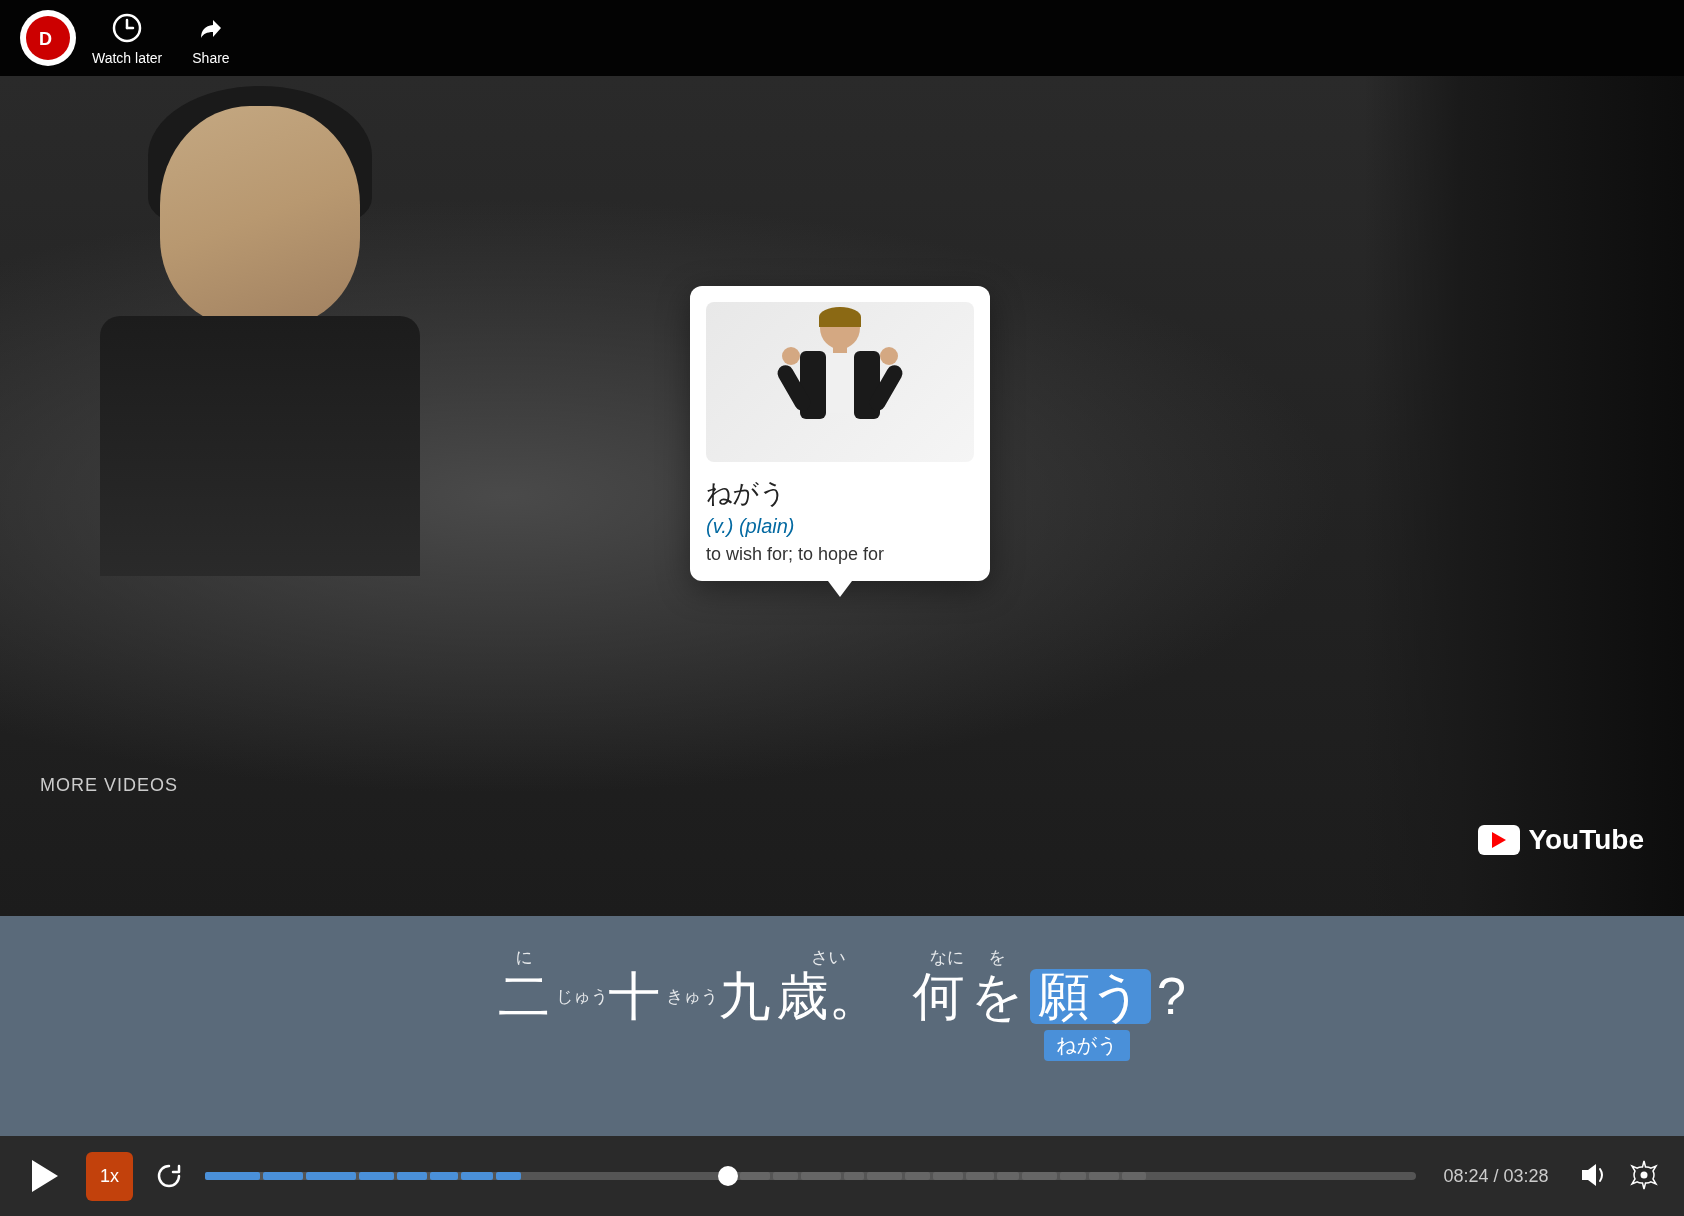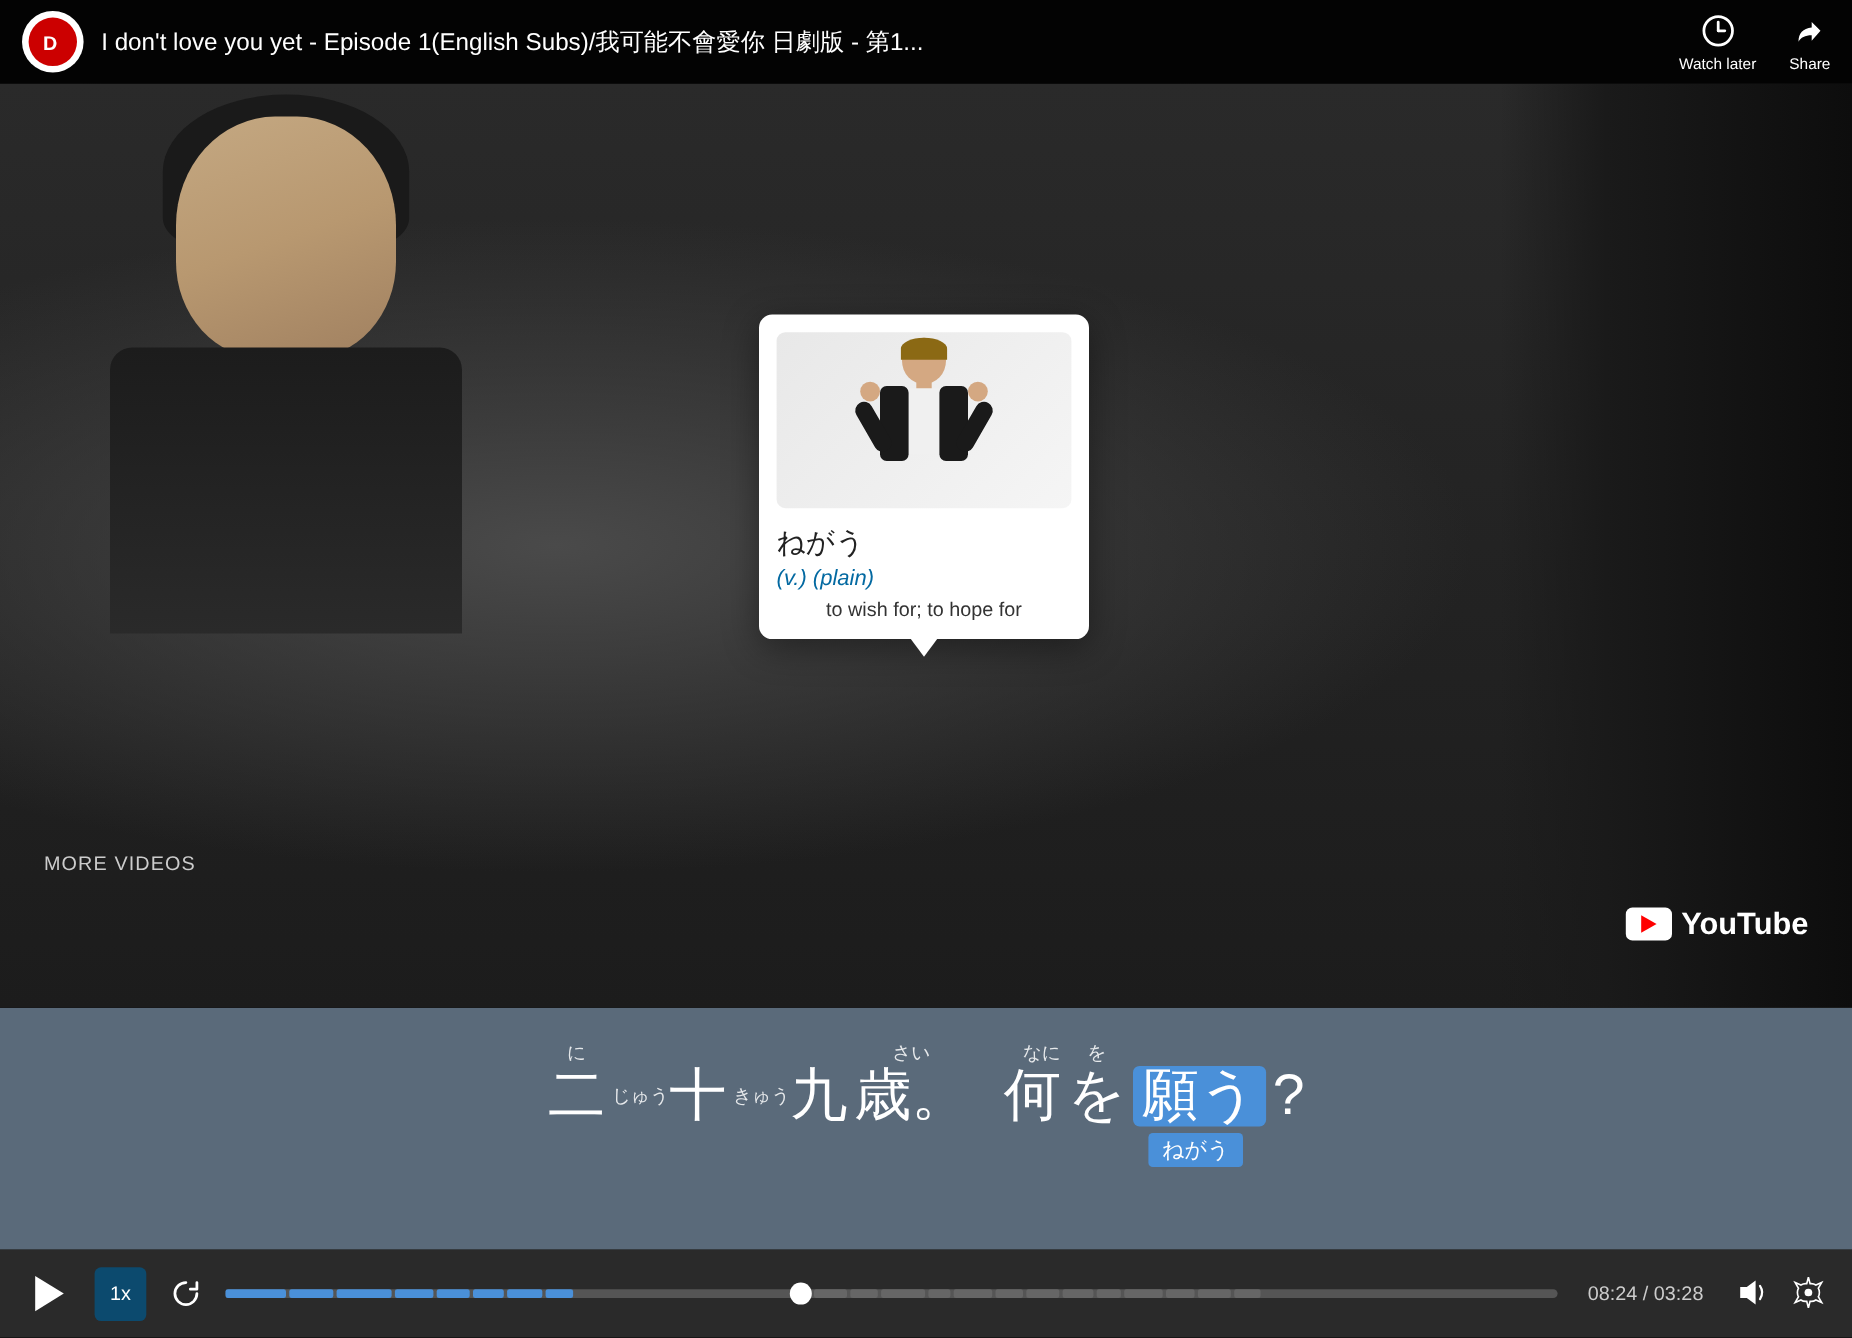--- a/index.html
+++ b/index.html
@@ -215,21 +215,20 @@
     }
     .dict-word-type {
       font-size: 20px;
       color: #0369a1;
       font-style: italic;
       margin-bottom: 6px;
     }
     .dict-definition {
       font-size: 18px;
       color: #333;
-      text-align: center;
     }
     
     .dict-popup::after {
       content: '';
       position: absolute;
       bottom: -16px;
       left: 50%;
       transform: translateX(-50%);
       width: 0;
       height: 0;
@@ -277,21 +276,21 @@
     }
     .play-triangle {
       width: 0;
       height: 0;
       border-top: 16px solid transparent;
       border-bottom: 16px solid transparent;
       border-left: 26px solid white;
     }
 
     .speed-btn {
-      background: #0c4a6e;
+      background: #c2410c;
       color: white;
       border: none;
       border-radius: 6px;
       padding: 14px 14px;
       font-size: 18px;
       cursor: pointer;
     }
 
     .replay-btn {
       background: none;
@@ -345,21 +344,20 @@
 <body>
 
 <div class="top-bar">
   <div class="logo-circle">
     <div class="logo-inner">
       <svg width="28" height="28" viewBox="0 0 28 28" fill="none">
         <text x="5" y="21" font-size="18" fill="white" font-weight="bold">D</text>
       </svg>
     </div>
   </div>
-  <span class="video-title">I don't love you yet - Episode 1(English Subs)/我可能不會愛你 日劇版 - 第1...</span>
   <div class="top-actions">
     <button class="top-action-btn">
       <div class="icon-wrap">
         <svg width="32" height="32" viewBox="0 0 32 32" fill="white">
           <circle cx="16" cy="16" r="13" stroke="white" stroke-width="2.5" fill="none"></circle>
           <line x1="16" y1="8" x2="16" y2="16" stroke="white" stroke-width="2.5" stroke-linecap="round"></line>
           <line x1="16" y1="16" x2="22" y2="16" stroke="white" stroke-width="2.5" stroke-linecap="round"></line>
         </svg>
       </div>
       <span class="top-action-label">Watch later</span>

